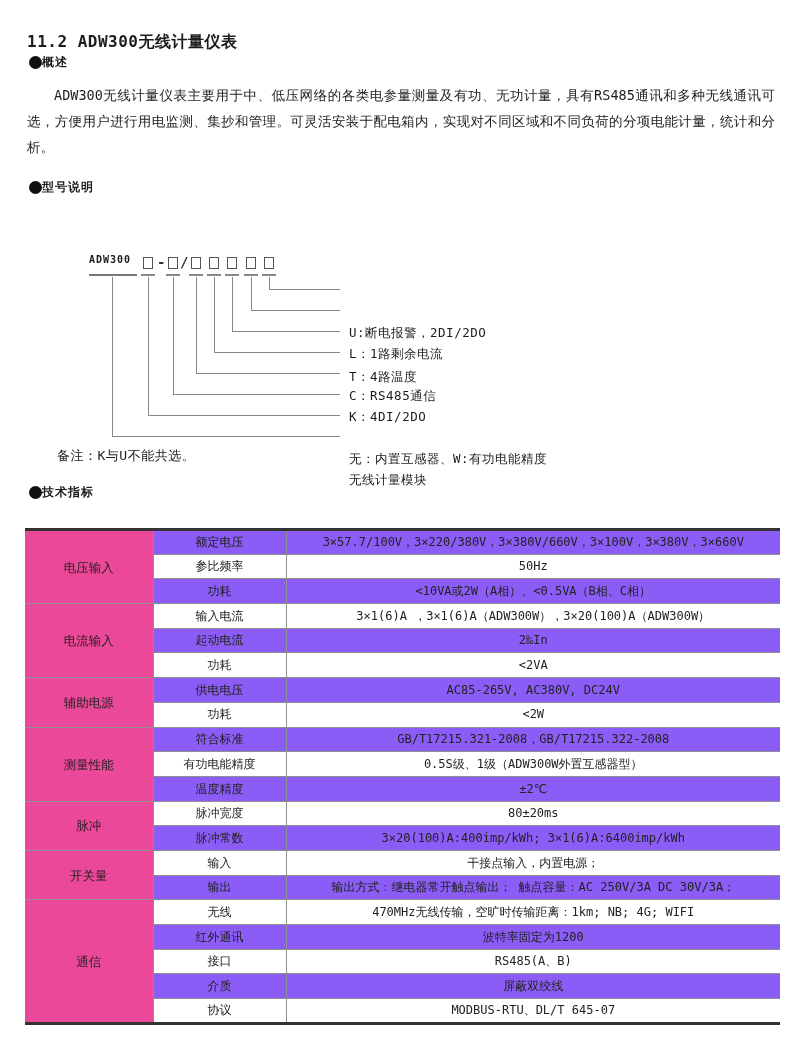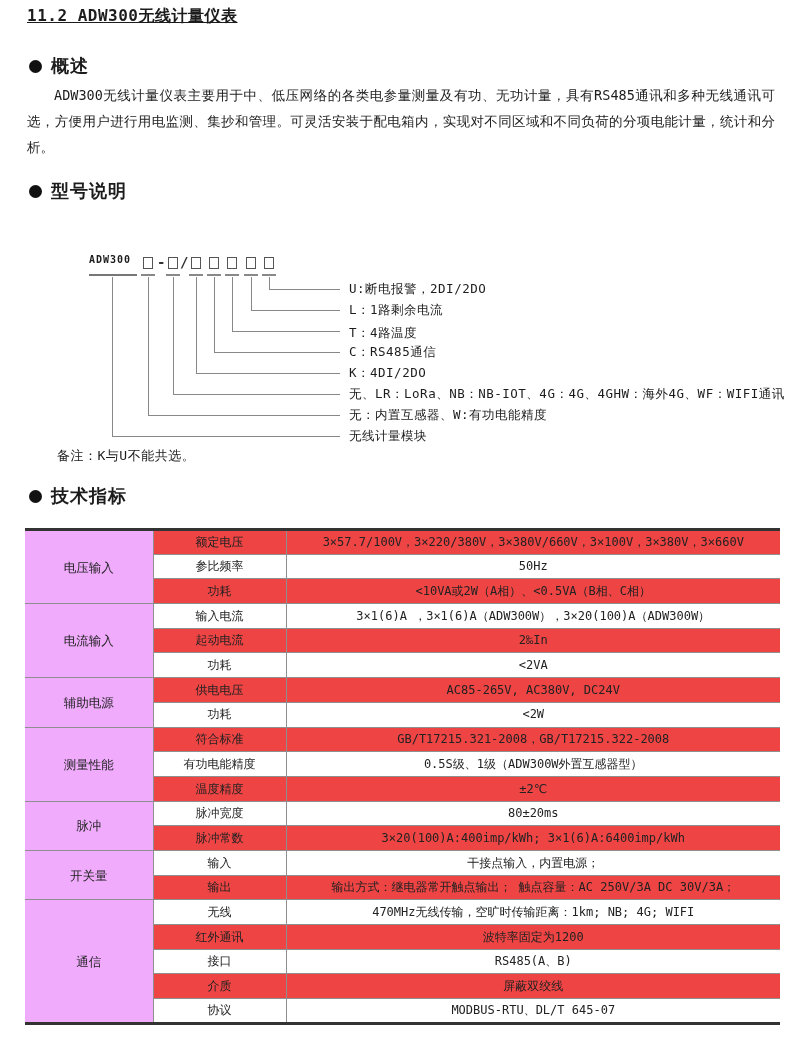--- a/index.html
+++ b/index.html
@@ -9,26 +9,26 @@
     width: 800px;
     height: 1047px;
     background: #ffffff;
     font-family: "DejaVu Sans Mono", "DejaVu Sans", "Liberation Sans", sans-serif;
     color: #1c1c1c;
     overflow: hidden;
   }
   .abs { position: absolute; }
 
   .doc-title {
-    left: 27px; top: 6px;
-    font-size: 16px; font-weight: bold; letter-spacing: 0.5px; text-decoration: underline;
+    left: 27px; top: 32px;
+    font-size: 16px; font-weight: bold; letter-spacing: 0.5px;
   }
   .section-heading {
-    display: flex; align-items: center; gap: 9px;
-    font-size: 18px; font-weight: 600; letter-spacing: 1px;
+    display: flex; align-items: center; 
+    font-size: 12px; font-weight: 600; letter-spacing: 1px;
   }
   .bullet {
     width: 13px; height: 13px; border-radius: 50%;
     background: #111; flex: 0 0 auto;
   }
   .overview-heading { left: 29px; top: 54px; }
   .model-heading    { left: 29px; top: 179px; }
   .specs-heading    { left: 29px; top: 484px; align-items: center; }
 
   .overview-para {
@@ -53,43 +53,44 @@
     border: 1px solid #555; background: #fff;
   }
   .box-underline { top: 274px; width: 14px; height: 2px; background: #888; }
   .code-sep { top: 254px; font-size: 14px; font-weight: bold; color: #333; }
   .vline { width: 1px; background: #888; }
   .hline { height: 1px; background: #888; }
   .diagram-label {
     left: 349px;
     font-size: 12.5px; line-height: 18px; letter-spacing: 0.5px;
     white-space: nowrap;
+    margin-top: 44px;
   }
   .model-note { left: 57px; top: 447px; font-size: 13px; letter-spacing: 0.5px; }
 
   
   .spec-table-wrap { left: 25px; top: 528px; width: 755px; }
   table.spec {
     border-collapse: collapse; table-layout: fixed;
     width: 755px;
     border-top: 3px solid #333;
     border-bottom: 3px solid #333;
     font-size: 12px; color: #222;
   }
   table.spec td {
     height: 24.7px; padding: 0 6px;
     text-align: center; vertical-align: middle;
     border-top: 1px solid #8f8f8f;
     line-height: 1.2;
     overflow: hidden; white-space: nowrap;
   }
-  td.group { width: 128px; background: #f0abfc; border-right: 1px solid #8f8f8f; font-size: 12.5px; }
+  td.group { width: 128px; background: #ec4899; border-right: 1px solid #8f8f8f; font-size: 12.5px; }
   td.label { width: 133px; border-right: 1px solid #8f8f8f; }
   td.value { width: 494px; }
-  tr.shade td.label, tr.shade td.value { background: #ef4444; }
+  tr.shade td.label, tr.shade td.value { background: #8b5cf6; }
 </style>
 </head>
 <body>
 
 <div class="page">
 
   <div class="abs doc-title">11.2 ADW300无线计量仪表</div>
 
   <div class="abs section-heading overview-heading">
     <span class="bullet"></span>
@@ -138,21 +139,20 @@
   <div class="abs vline" style="left:148px; top:277px; height:138px"></div>
   <div class="abs hline" style="left:148px; top:415px; width:192px"></div>
   <div class="abs vline" style="left:112px; top:277px; height:159px"></div>
   <div class="abs hline" style="left:112px; top:436px; width:228px"></div>
 
   <div class="abs diagram-label" style="top:280px">U:断电报警，2DI/2DO</div>
   <div class="abs diagram-label" style="top:301px">L：1路剩余电流</div>
   <div class="abs diagram-label" style="top:324px">T：4路温度</div>
   <div class="abs diagram-label" style="top:343px">C：RS485通信</div>
   <div class="abs diagram-label" style="top:364px">K：4DI/2DO</div>
-  <div class="abs diagram-label" style="top:385px">无、LR：LoRa、NB：NB-IOT、4G：4G、4GHW：海外4G、WF：WIFI通讯</div>
   <div class="abs diagram-label" style="top:406px">无：内置互感器、W:有功电能精度</div>
   <div class="abs diagram-label" style="top:427px">无线计量模块</div>
 
   <div class="abs model-note">备注：K与U不能共选。</div>
 
   <div class="abs section-heading specs-heading">
     <span class="bullet"></span>
     <span>技术指标</span>
   </div>
 

